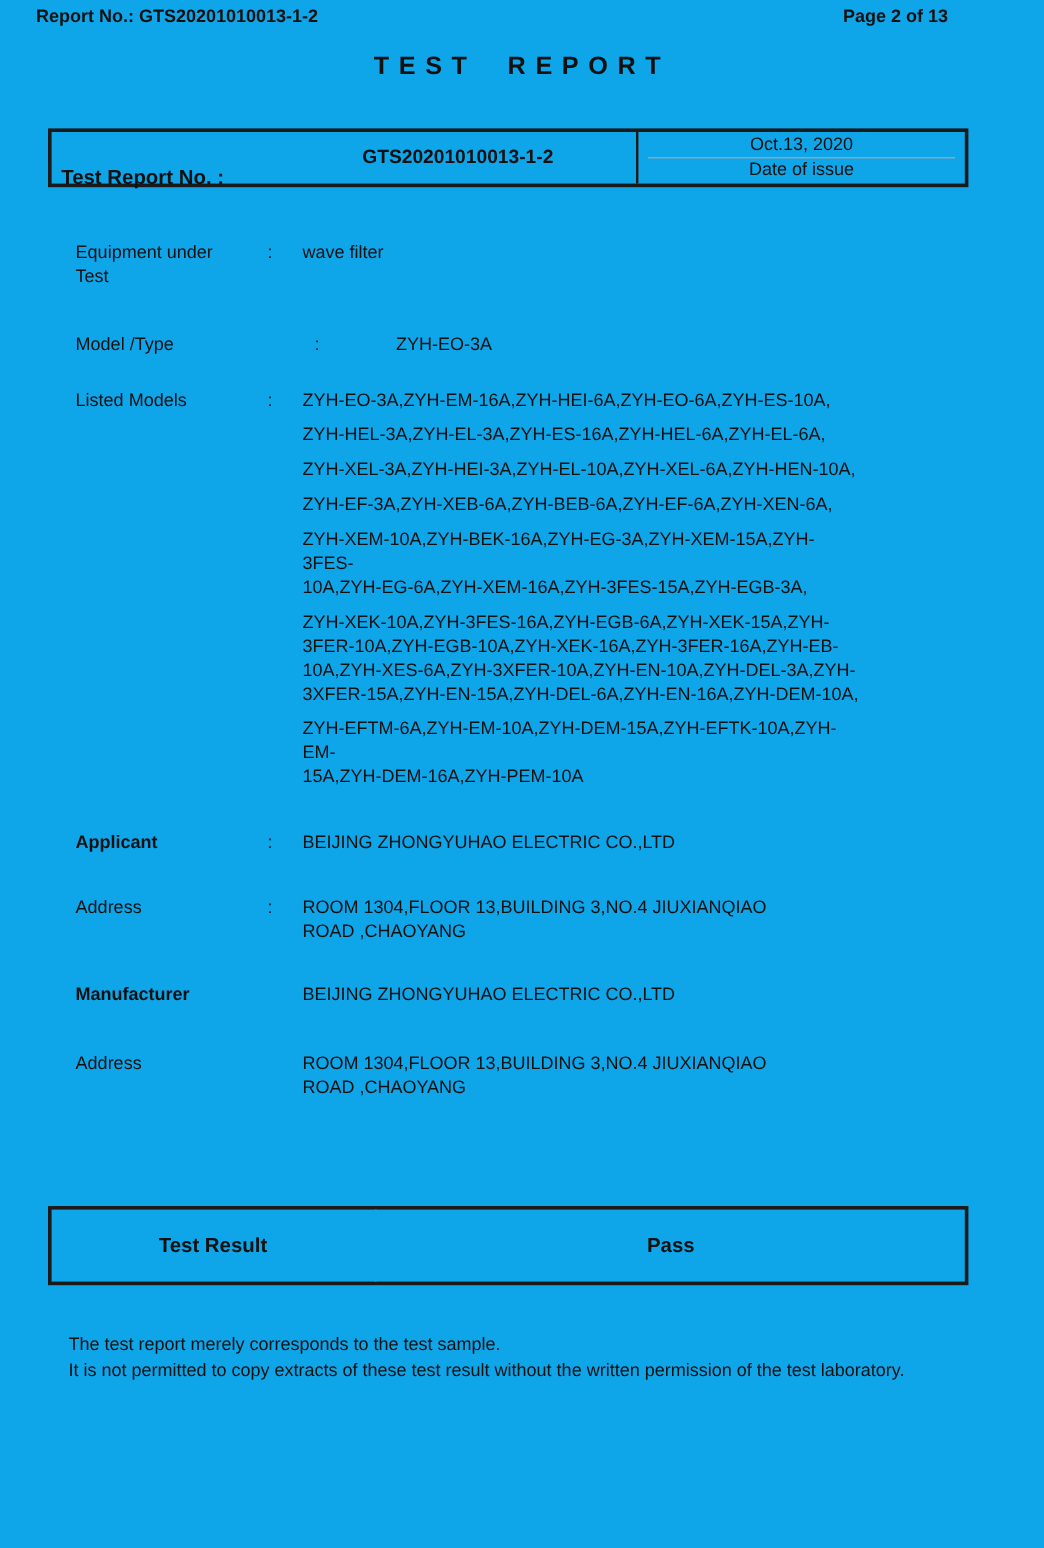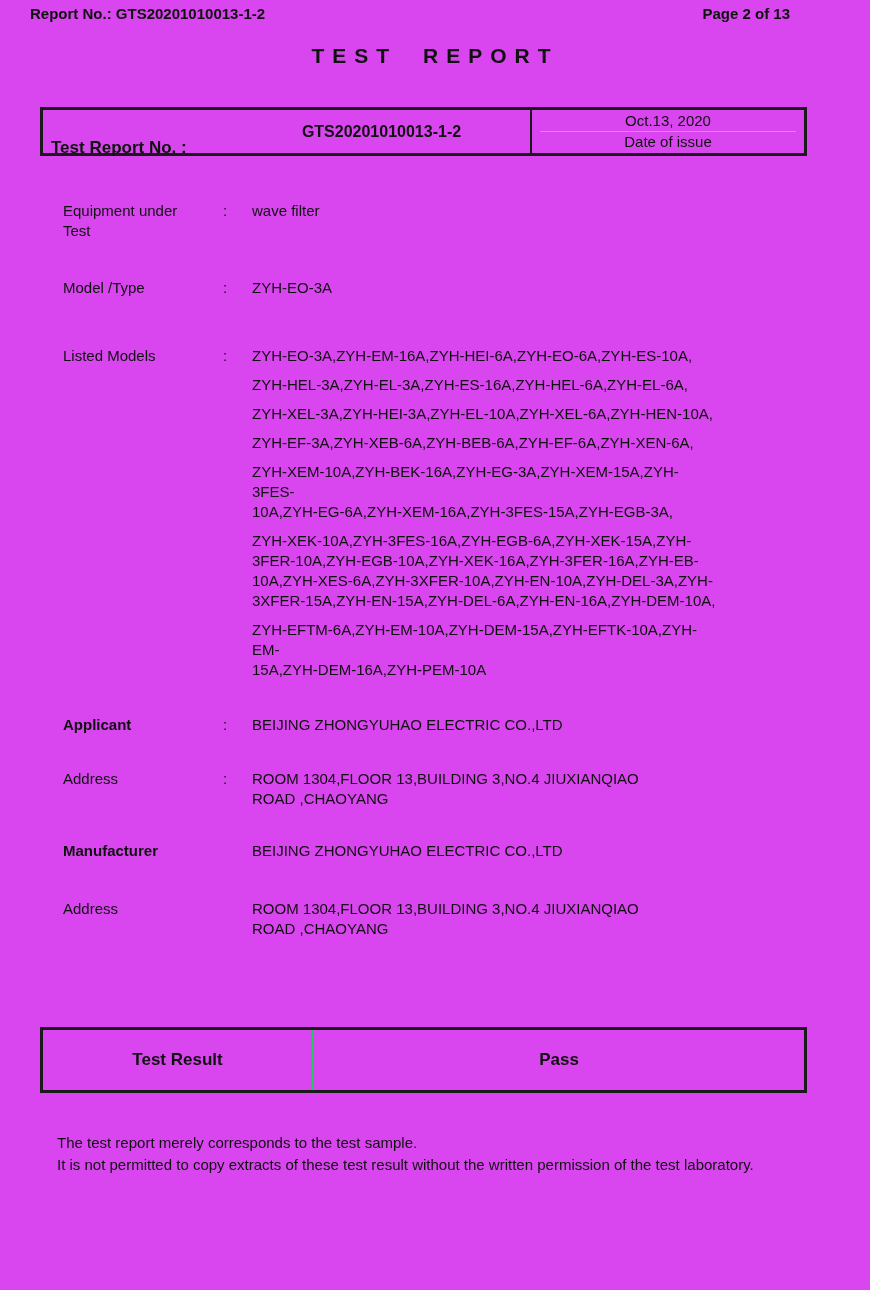--- a/index.html
+++ b/index.html
@@ -6,21 +6,21 @@
   html, body { background: #ffffff; }
   body {
     font-family: "Liberation Sans", "DejaVu Sans", sans-serif;
     color: #111111;
     width: 870px;
   }
   .page {
     position: relative;
     width: 870px;
     height: 1290px;
-    background: #d946ef;
+    background: #0ea5e9;
     overflow: hidden;
   }
 
   
   .top-header {
     display: flex;
     justify-content: space-between;
     align-items: flex-start;
     margin: 5px 80px 0 30px;
     font-size: 15px;
@@ -90,21 +90,21 @@
     display: flex;
     align-items: flex-start;
   }
   .field-label { width: 160px; }
   .field-label .label-text { display: inline-block; max-width: 130px; }
   .field-colon { width: 29px; }
   .field-value { width: 468px; }
   .bold { font-weight: bold; }
 
   .mb-equipment   { margin-bottom: 37px; }
-  .mb-model       { margin-bottom: 48px; }
+  .mb-model       { margin-bottom: 26px; gap: 39px; }
   .mb-models      { margin-bottom: 35px; }
   .mb-applicant   { margin-bottom: 34px; }
   .mb-address1    { margin-bottom: 32px; }
   .mb-manuf       { margin-bottom: 38px; }
 
   .models-para { margin-bottom: 9px; }
   .models-para:last-child { margin-bottom: 0; }
 
   
   .result-table {
@@ -114,21 +114,21 @@
     border: 3px solid #1a1a1a;
     display: flex;
   }
   .result-table .cell {
     display: flex;
     align-items: center;
     justify-content: center;
     font-size: 17px;
     font-weight: bold;
   }
-  .result-table .cell-label { width: 271px; border-right: 2px solid #22c55e; }
+  .result-table .cell-label { width: 271px; border-right: 2px solid #0ea5e9; }
   .result-table .cell-value { flex: 1; }
 
   
   .footer-note {
     margin: 39px 35px 0 57px;
     width: 778px;
     font-size: 15px;
     line-height: 22px;
   }
   .footer-note .justified { text-align: justify; }

